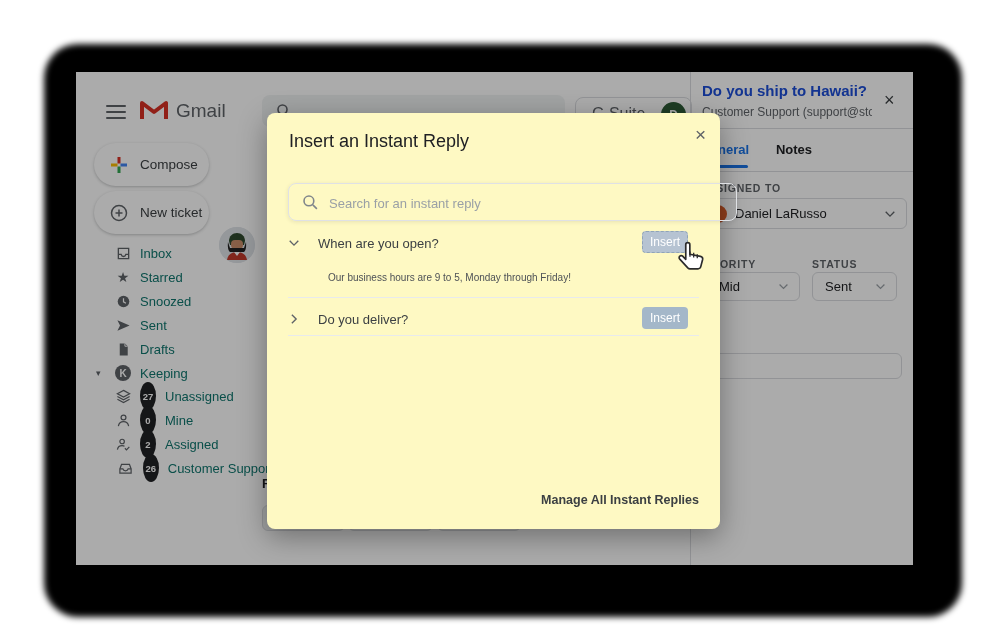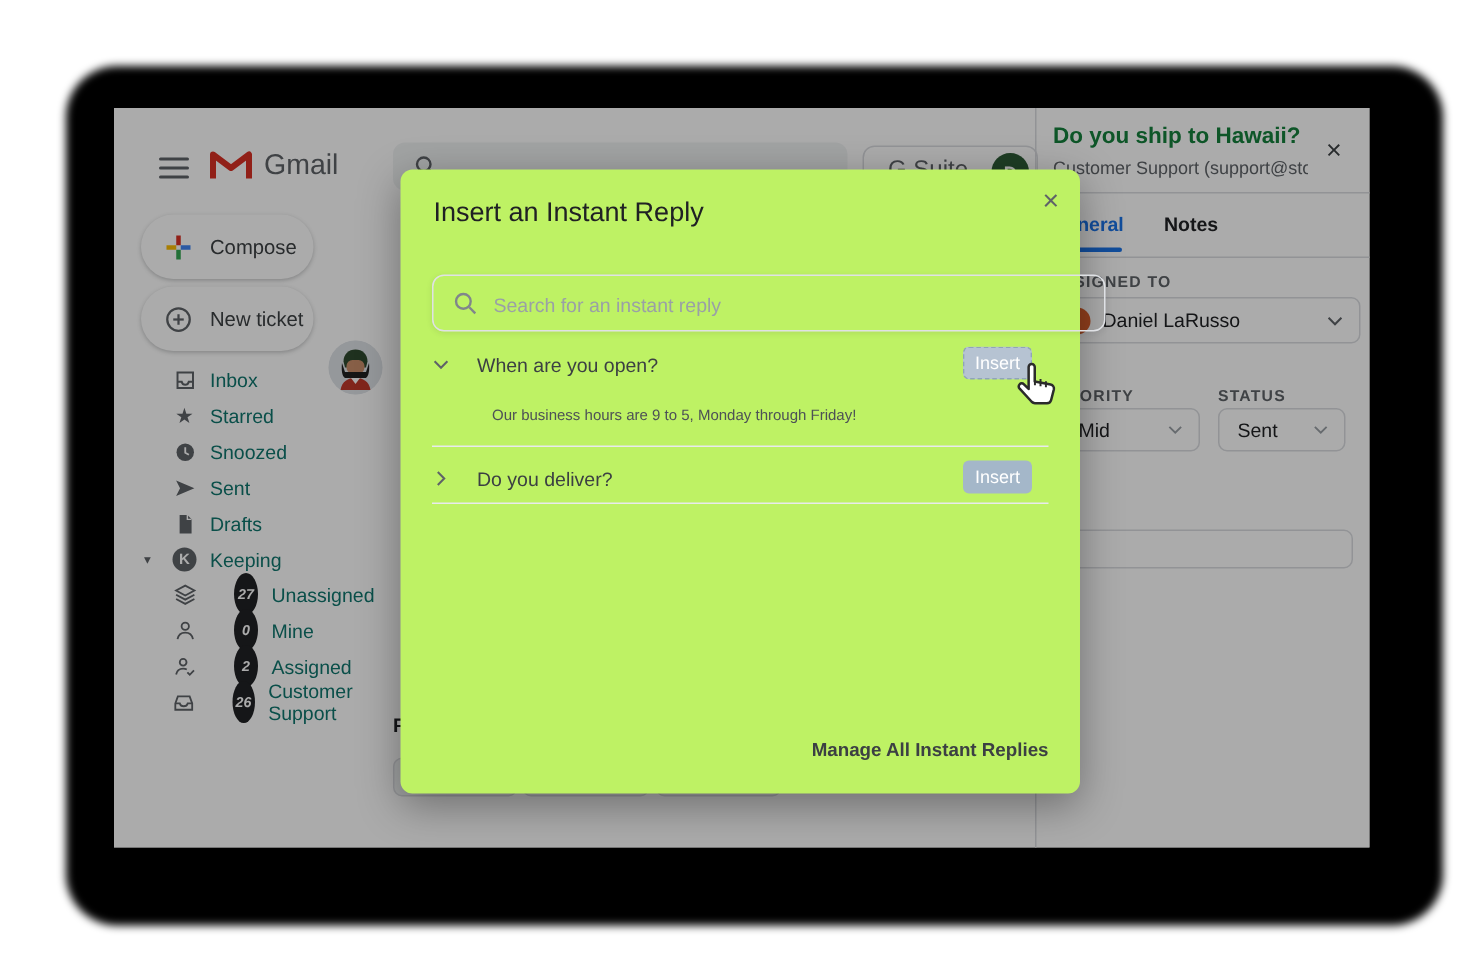--- a/index.html
+++ b/index.html
@@ -29,53 +29,53 @@
   .pill{position:absolute;left:18px;width:115px;height:43px;background:#fff;border-radius:22px;
         box-shadow:0 1px 3px rgba(60,64,67,.3);display:flex;align-items:center;}
   .pill .plus{margin-left:16px;margin-right:12px;}
   .pill .lbl{font-size:13.5px;color:#3c4043;font-weight:500;}
   .srow{position:absolute;left:0;width:200px;height:24px;display:flex;align-items:center;}
   .srow .ic{width:16px;margin-left:39px;display:flex;justify-content:center;}
   .srow .tx{margin-left:9px;font-size:13px;color:#0f766e;}
   .srow .tri{position:absolute;left:20px;font-size:9px;color:#5f6368;}
   .badge{width:16px;height:28px;border-radius:50%;background:#202124;color:#fff;
          font-size:9.5px;font-weight:bold;display:flex;align-items:center;justify-content:center;
-         margin-left:25px;font-style:italic;}
+         margin-left:9px;}
   .sub .tx{margin-left:9px;}
   .kcirc{width:16px;height:16px;border-radius:50%;background:#5f6368;color:#fff;font-size:10px;
          font-weight:bold;display:flex;align-items:center;justify-content:center;}
   .msg-avatar{position:absolute;left:143px;top:155px;width:36px;height:36px;border-radius:50%;
               background:#dfe3e8;overflow:hidden;}
   .frag-f{position:absolute;left:186px;top:404px;font-size:13px;font-weight:bold;color:#202124;}
   .ghostbox{position:absolute;top:433px;height:26px;background:#f1f3f4;border:1px solid #dadce0;
             border-radius:6px;box-sizing:border-box;}
 
   
   .panel-divider{position:absolute;left:614px;top:0;width:1px;height:493px;background:#dadce0;}
-  .tp-title{position:absolute;left:626px;top:10px;font-size:15px;font-weight:bold;color:#15803d;}
+  .tp-title{position:absolute;left:626px;top:10px;font-size:15px;font-weight:bold;color:#1d4ed8;}
   .tp-sub{position:absolute;left:626px;top:33px;font-size:12px;color:#5f6368;width:170px;
           white-space:nowrap;overflow:hidden;}
   .tp-close{position:absolute;left:808px;top:18px;font-size:18px;color:#3c4043;cursor:default;}
   .tp-hr1{position:absolute;left:614px;top:56px;width:223px;height:1px;background:#dadce0;}
   .tab{position:absolute;top:70px;width:68px;text-align:center;font-size:13px;font-weight:bold;}
   .tab.general{left:615px;color:#1a73e8;}
   .tab.notes{left:684px;color:#202124;}
   .tab-underline{position:absolute;left:628px;top:93px;width:44px;height:3px;background:#1a73e8;border-radius:2px;}
   .tp-hr2{position:absolute;left:614px;top:99px;width:223px;height:1px;background:#dadce0;}
   .fldlabel{position:absolute;font-size:10.5px;letter-spacing:.8px;color:#5f6368;font-weight:bold;}
   .dd{position:absolute;background:#fff;border:1px solid #dadce0;border-radius:6px;
       box-sizing:border-box;display:flex;align-items:center;}
   .dd .ddtx{font-size:13px;color:#202124;}
   .dd .chev{position:absolute;right:10px;}
   .assignee-avatar{width:18px;height:18px;border-radius:50%;background:#d95f2b;margin:0 8px 0 8px;}
   .tp-input{position:absolute;left:630px;top:281px;width:196px;height:26px;border:1px solid #dadce0;
             border-radius:6px;box-sizing:border-box;}
 
   
-  .modal{position:absolute;left:191px;top:41px;width:453px;height:416px;background:#bef264;
+  .modal{position:absolute;left:191px;top:41px;width:453px;height:416px;background:#fef9c3;
          border-radius:8px;box-shadow:0 8px 28px rgba(0,0,0,.35);z-index:100;}
   .m-title{position:absolute;left:22px;top:18px;font-size:18px;font-weight:500;color:#202124;}
   .m-close{position:absolute;left:428px;top:11px;font-size:19px;color:#5f6368;cursor:default;}
   .m-search{position:absolute;left:21px;top:70px;width:449px;height:38px;border:1px solid #dfe1e5;
             border-radius:8px;box-sizing:border-box;box-shadow:0 1px 4px rgba(32,33,36,.1);}
   .m-search svg{position:absolute;left:13px;top:10px;}
   .m-search input{position:absolute;left:38px;top:1px;width:360px;height:34px;border:none;outline:none;
                   font-size:13px;color:#3c4043;font-family:"Liberation Sans",sans-serif;background:transparent;}
   .m-search input::placeholder{color:#9aa0a6;}
   .m-row{position:absolute;left:21px;width:411px;height:22px;display:flex;align-items:center;}

